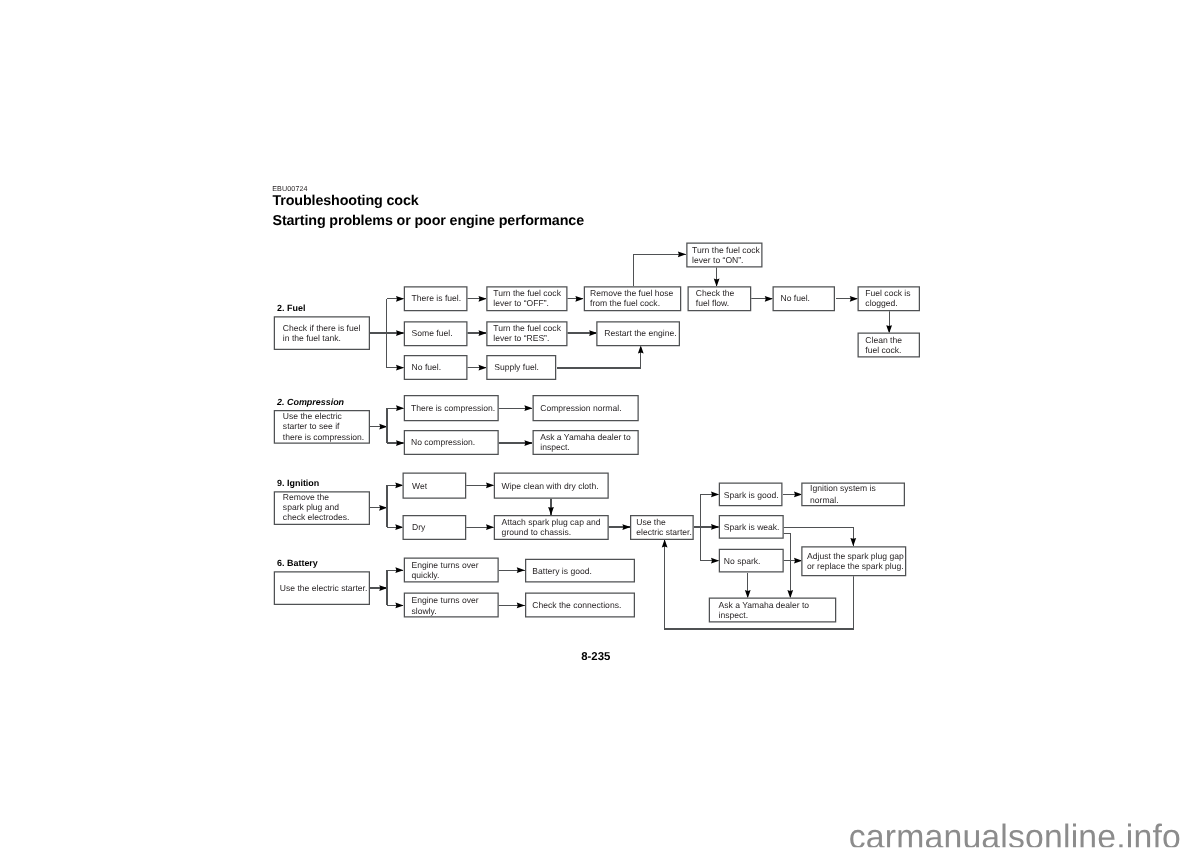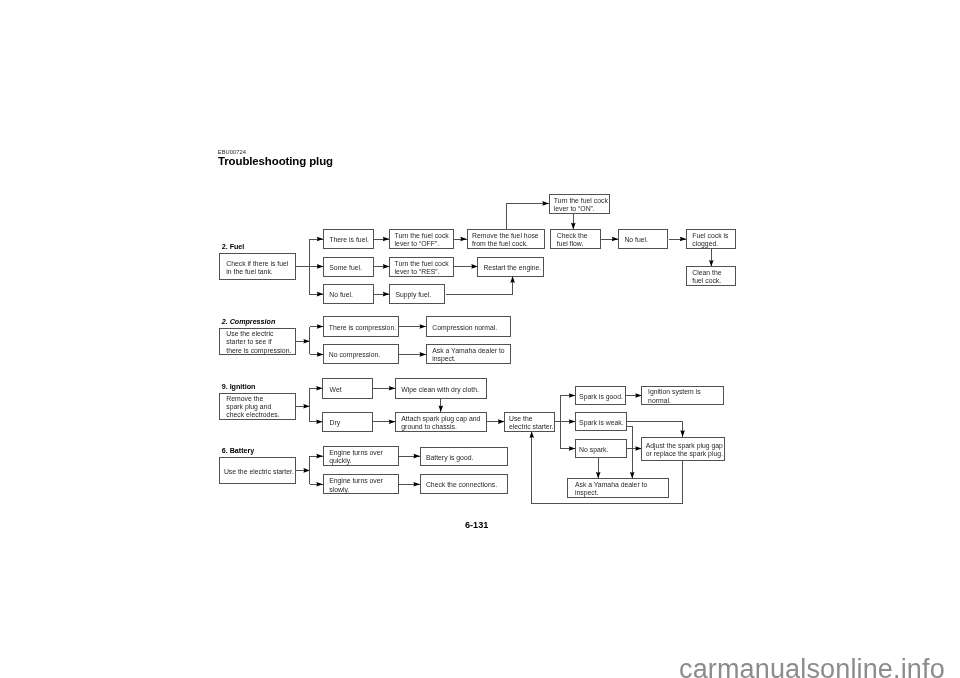--- a/index.html
+++ b/index.html
@@ -25,21 +25,22 @@
   .fbox .txt { font-size:6.85px; line-height:8.2px; color:var(--c-text); padding-left:4.4px; position:relative; top:1.2px; white-space:nowrap; }
   svg#wires { position:absolute; left:0; top:0; width:960px; height:678px; }
   svg#wires path { fill:none; stroke:var(--c-wire); stroke-width:1; shape-rendering:crispEdges; }
   svg#wires path.ahead { fill:var(--c-arrow); stroke:none; shape-rendering:auto; }
 </style>
 </head>
 <body>
 
 <div id="page">
   <div id="hdr-code">EBU00724</div>
-  <div id="hdr-title">Troubleshooting plug</div>
+  <div id="hdr-title">Troubleshooting cock</div>
+  <div id="hdr-sub">Starting problems or poor engine performance</div>
   <svg id="wires" viewBox="0 0 960 678">
       <path d="M 295.6 266.4 L 309.4 266.4"></path>
       <path d="M 309.4 239 L 309.4 294.1"></path>
       <path d="M 309.4 239 L 323 239"></path>
       <path class="ahead" d="M 323.40 239.00 L 316.80 236.70 L 317.59 239.00 L 316.80 241.30 Z"></path>
       <path d="M 309.4 266.4 L 323 266.4"></path>
       <path class="ahead" d="M 323.40 266.40 L 316.80 264.10 L 317.59 266.40 L 316.80 268.70 Z"></path>
       <path d="M 309.4 294.1 L 323 294.1"></path>
       <path class="ahead" d="M 323.40 294.10 L 316.80 291.80 L 317.59 294.10 L 316.80 296.40 Z"></path>
       <path d="M 373 239 L 389 239"></path>
@@ -229,15 +230,15 @@
         <div class="txt" style="padding-left: 5.3px;">Battery is good.</div>
       </div>
       <div class="fbox" style="left: 419.6px; top: 474.4px; width: 88px; height: 19.9px;">
         <div class="txt" style="padding-left: 5.3px;">Check the connections.</div>
       </div>
       <div class="seclabel" style="left: 221.7px; top: 243.3px;">2. Fuel</div>
       <div class="seclabel" style="left: 221.7px; top: 317.5px; font-style: italic;">2. Compression</div>
       <div class="seclabel" style="left: 221.7px; top: 382.5px;">9. Ignition</div>
       <div class="seclabel" style="left: 221.7px; top: 447.3px;">6. Battery</div>
     </div>
-  <div id="pagenum">6-131</div>
+  <div id="pagenum">8-235</div>
   <div id="watermark">carmanualsonline.info</div>
 </div>
 
 </body></html>

